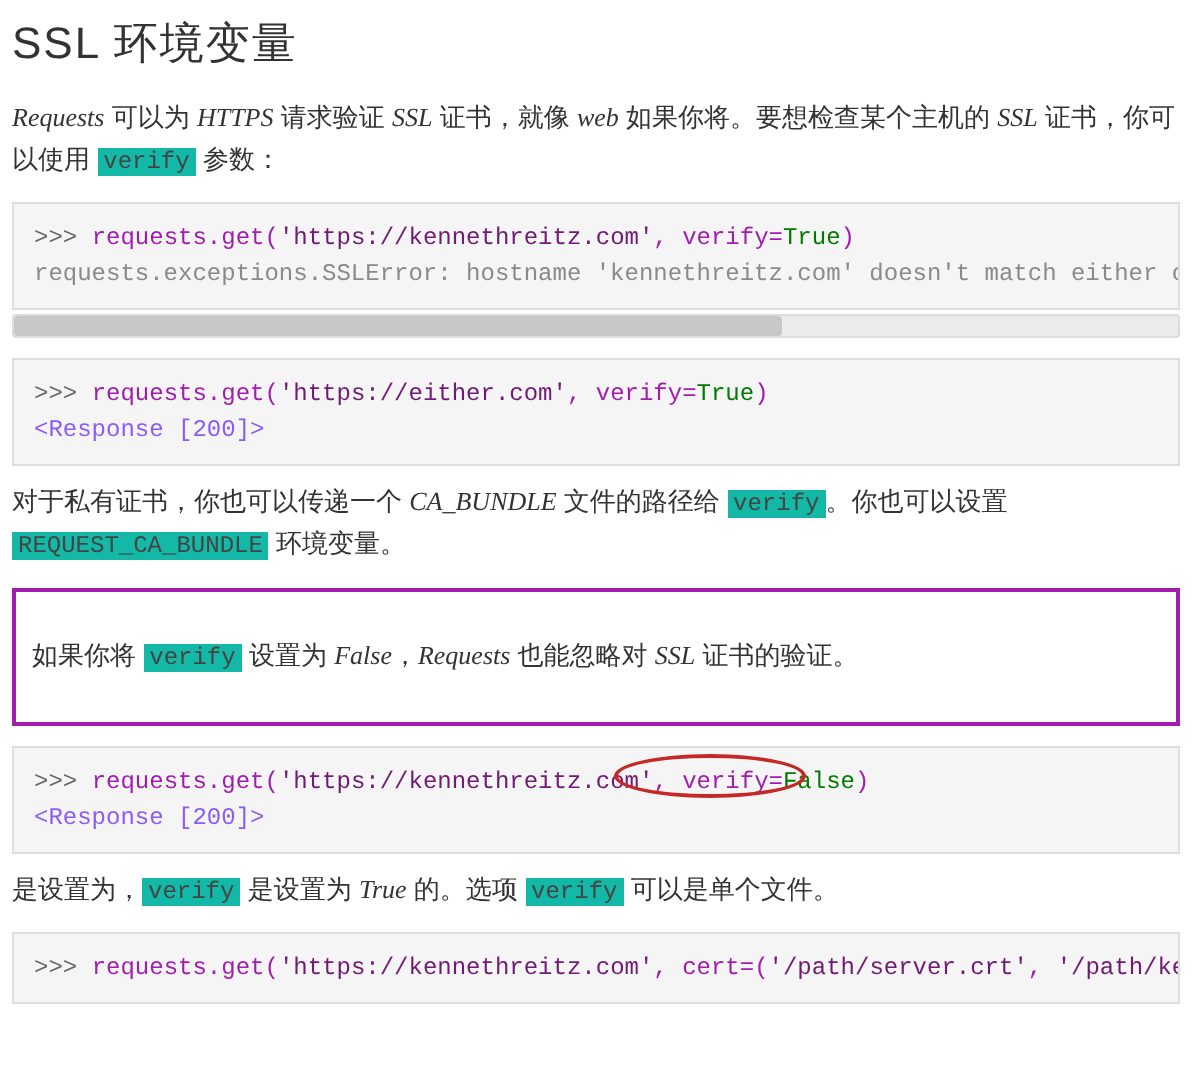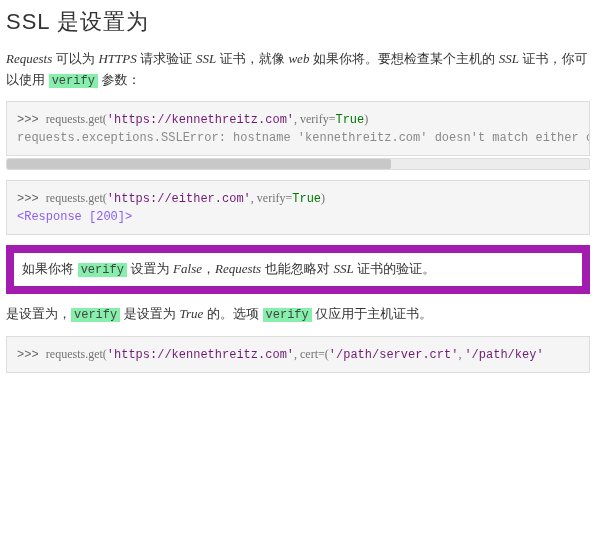--- a/index.html
+++ b/index.html
@@ -23,40 +23,40 @@
     margin: 0 0 10px 0;
     letter-spacing: 1px;
   }
   p.para {
     margin: 8px 0;
     color: #333;
   }
   .para .em { font-style: italic; font-family: Liberation Serif, serif; }
   .para .tt {
     font-family: Consolas, "Courier New", monospace;
-    background: #86efac;
+    background: #14b8a6;
     padding: 0 3px;
     font-size: 12px;
     color: #444;
   }
   pre.code {
     background: #f5f5f5;
     border: 1px solid #ddd;
     padding: 8px 10px;
     font-family: Consolas, "Courier New", monospace;
     font-size: 12px;
     line-height: 1.5;
     color: #555;
     margin: 10px 0 2px 0;
     white-space: pre;
     overflow-x: auto;
     position: relative;
   }
   .c-prompt { color: #666; }
-  .c-func   { color: #737373; font-family: Liberation Serif, serif; }
+  .c-func   { color: #a21caf; }
   .c-str    { color: #701a75; }
   .c-bool   { color: #007a00; }
   .c-err    { color: #8a8a8a; }
   .c-resp   { color: #8b5cf6; }
   .scrollbar-track {
     width: 100%;
     height: 12px;
     background: #ececec;
     border: 1px solid #dcdcdc;
     border-radius: 2px;
@@ -66,61 +66,66 @@
   .scrollbar-thumb {
     position: absolute;
     left: 0;
     top: 0;
     width: 66%;
     height: 100%;
     background: #c8c8c8;
     border-radius: 2px;
   }
   .boxed {
-    border: 8px solid #a21caf;
-    padding: 6px 8px;
+    border: 2px solid #a21caf;
+    padding: 22px 8px;
     margin: 10px 0;
   }
   .circle-annot {
     position: absolute;
     border: 2px solid #c62828;
     border-radius: 50%;
     pointer-events: none;
   }
 </style>
 </head>
 <body>
 
 <div class="page">
 
-  <h2 class="title">SSL 是设置为</h2>
+  <h2 class="title">SSL 环境变量</h2>
 
   <p class="para">
     <span class="em">Requests</span><span> 可以为 </span><span class="em">HTTPS</span><span> 请求验证 </span><span class="em">SSL</span><span> 证书，就像 </span><span class="em">web</span><span> 如果你将。要想检查某个主机的 </span><span class="em">SSL</span><span> 证书，你可以使用 </span><span class="tt">verify</span><span> 参数：</span>
   </p>
 
   <pre class="code"><span class="c-prompt">&gt;&gt;&gt; </span><span class="c-func">requests.get(</span><span class="c-str">'https://kennethreitz.com'</span><span class="c-func">, verify=</span><span class="c-bool">True</span><span class="c-func">)</span>
 <span class="c-err">requests.exceptions.SSLError: hostname 'kennethreitz.com' doesn't match either of '*.</span></pre>
   <div class="scrollbar-track">
     <div class="scrollbar-thumb"></div>
   </div>
 
 
   <pre class="code"><span class="c-prompt">&gt;&gt;&gt; </span><span class="c-func">requests.get(</span><span class="c-str">'https://either.com'</span><span class="c-func">, verify=</span><span class="c-bool">True</span><span class="c-func">)</span>
 <span class="c-resp">&lt;Response [200]&gt;</span></pre>
 
+  <p class="para">
+    <span>对于私有证书，你也可以传递一个 </span><span class="em">CA_BUNDLE</span><span> 文件的路径给 </span><span class="tt">verify</span><span>。你也可以设置 </span><span class="tt">REQUEST_CA_BUNDLE</span><span> 环境变量。</span>
+  </p>
 
   <div class="boxed">
     <span class="para">
       <span>如果你将 </span><span class="tt">verify</span><span> 设置为 </span><span class="em">False</span><span>，</span><span class="em">Requests</span><span> 也能忽略对 </span><span class="em">SSL</span><span> 证书的验证。</span>
     </span>
   </div>
 
+  <pre class="code"><span class="c-prompt">&gt;&gt;&gt; </span><span class="c-func">requests.get(</span><span class="c-str">'https://kennethreitz.com'</span><span class="c-func">, verify=</span><span class="c-bool">False</span><span class="c-func">)</span>
+<span class="c-resp">&lt;Response [200]&gt;</span><span class="circle-annot" style="left:300px; top:3px; width:96px; height:22px;"></span></pre>
 
   <p class="para">
-    <span>是设置为，</span><span class="tt">verify</span><span> 是设置为 </span><span class="em">True</span><span> 的。选项 </span><span class="tt">verify</span><span> 仅应用于主机证书。</span>
+    <span>是设置为，</span><span class="tt">verify</span><span> 是设置为 </span><span class="em">True</span><span> 的。选项 </span><span class="tt">verify</span><span> 可以是单个文件。</span>
   </p>
 
 
   <pre class="code"><span class="c-prompt">&gt;&gt;&gt; </span><span class="c-func">requests.get(</span><span class="c-str">'https://kennethreitz.com'</span><span class="c-func">, cert=(</span><span class="c-str">'/path/server.crt'</span><span class="c-func">, </span><span class="c-str">'/path/key'</span>
 </pre>
 
 </div>
 
 </body></html>

